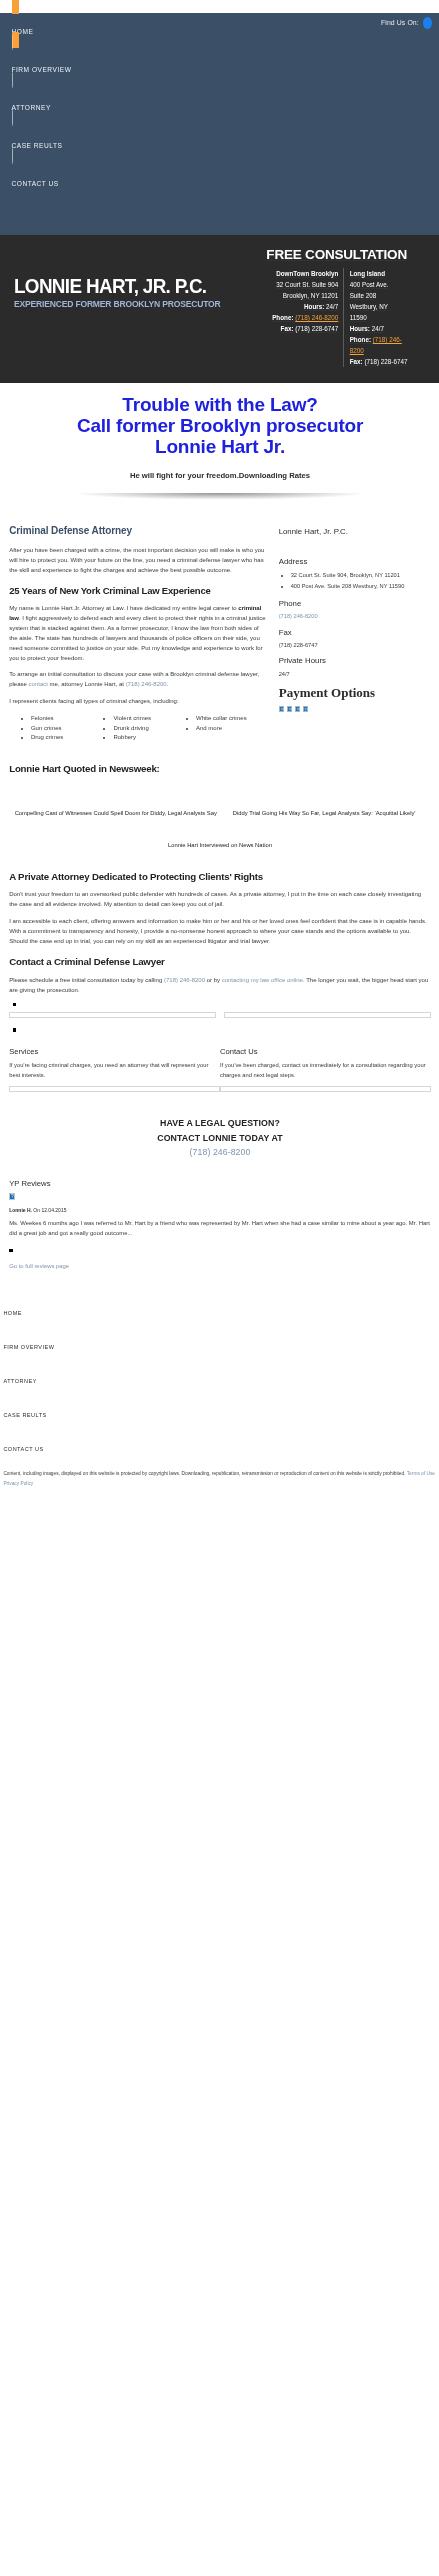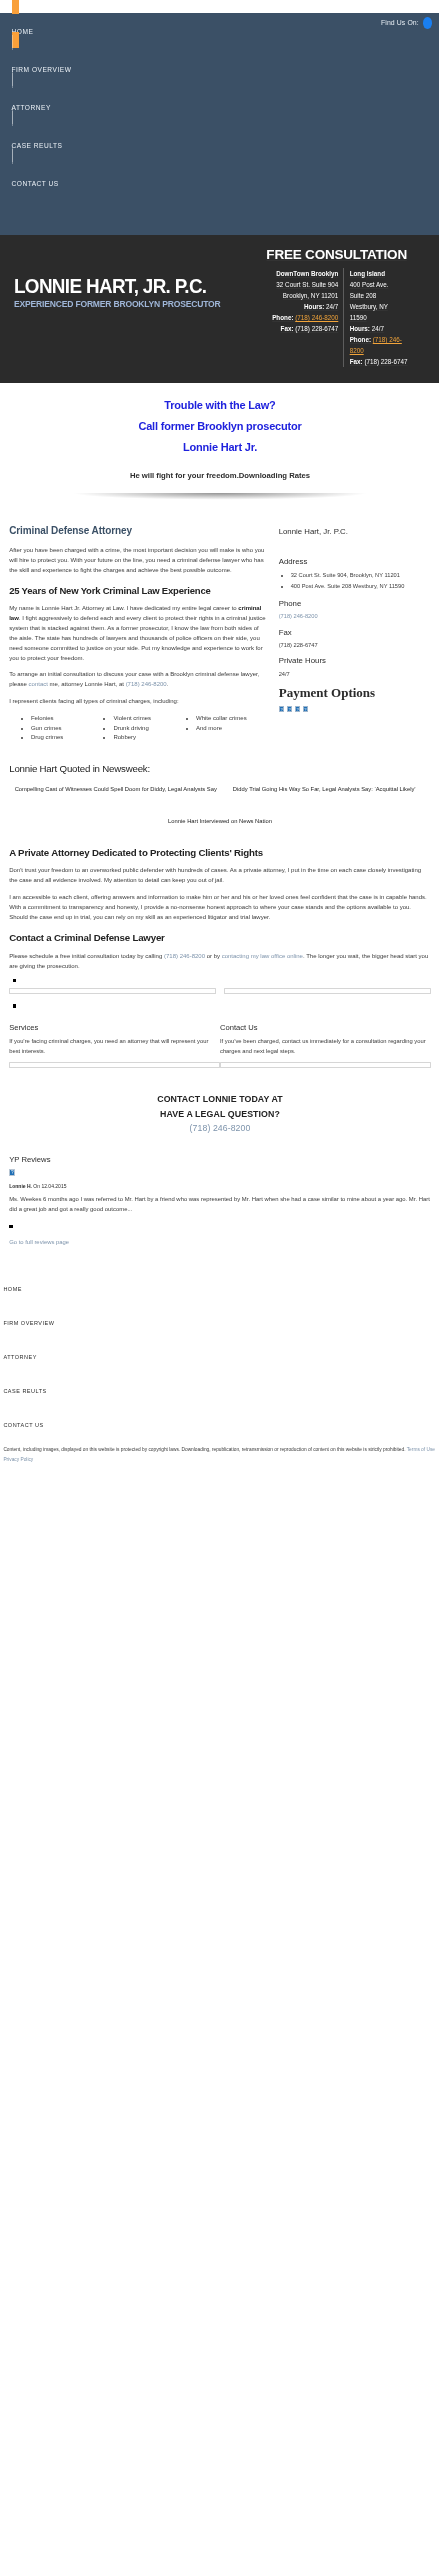--- a/index.html
+++ b/index.html
@@ -139,21 +139,21 @@
   .office .tel { color: #f2a43a; }
 
   
   .hero {
     background: #ffffff;
     text-align: center;
     padding: 12.6px 5.7px 3.4px 5.7px;
   }
   .hero h1 {
     color: #1f22dd;
-    font-size: 11px;
+    font-size: 19px;
     font-weight: 700;
     line-height: 20.6px;
     letter-spacing: -0.2px;
   }
   .hero-sub {
     display: flex;
     justify-content: center;
     padding: 13.7px 12.6px 0 12.6px;
     max-width: 401px;
     margin: 0 auto;
@@ -245,25 +245,25 @@
   .pay-ic::after {
     content: "?";
     position: absolute; inset: 0;
     color: #fff; font-size: 4px; line-height: 5.2px; text-align: center;
   }
 
   
   .news-sec { padding: 15px 9.2px 0 9.2px; }
   .news-h {
     font-size: 9.7px;
-    font-weight: 400;
+    font-weight: 700;
     color: #222;
     line-height: 14.3px;
     letter-spacing: -0.2px;
-    margin-bottom: 8px;
+    margin-bottom: 32px;
   }
   .news-cards {
     display: flex;
     gap: 4.6px;
     padding: 0 4.6px;
   }
   .news-card {
     width: 50%;
     text-align: center;
     font-size: 5.8px;
@@ -571,22 +571,22 @@
     <div class="tc-fld"></div>
   </div>
   <div>
     <div class="tc-h">Contact Us</div>
     <div class="tc-p">If you’ve been charged, contact us immediately for a consultation regarding your charges and next legal steps.</div>
     <div class="tc-fld"></div>
   </div>
 </section>
 
 <section class="cta">
+  <div class="cta-l1">HAVE A LEGAL QUESTION?</div>
   <div class="cta-l1">CONTACT LONNIE TODAY AT</div>
-  <div class="cta-l1">HAVE A LEGAL QUESTION?</div>
   <a class="cta-tel" href="#">(718) 246-8200</a>
 </section>
 
 <section class="reviews">
   <div class="rev-h">YP Reviews</div>
   <div class="rev-badge"></div>
   <div class="rev-meta">
     <b>Lonnie H.</b>
     <span>On 12.04.2015</span>
   </div>

